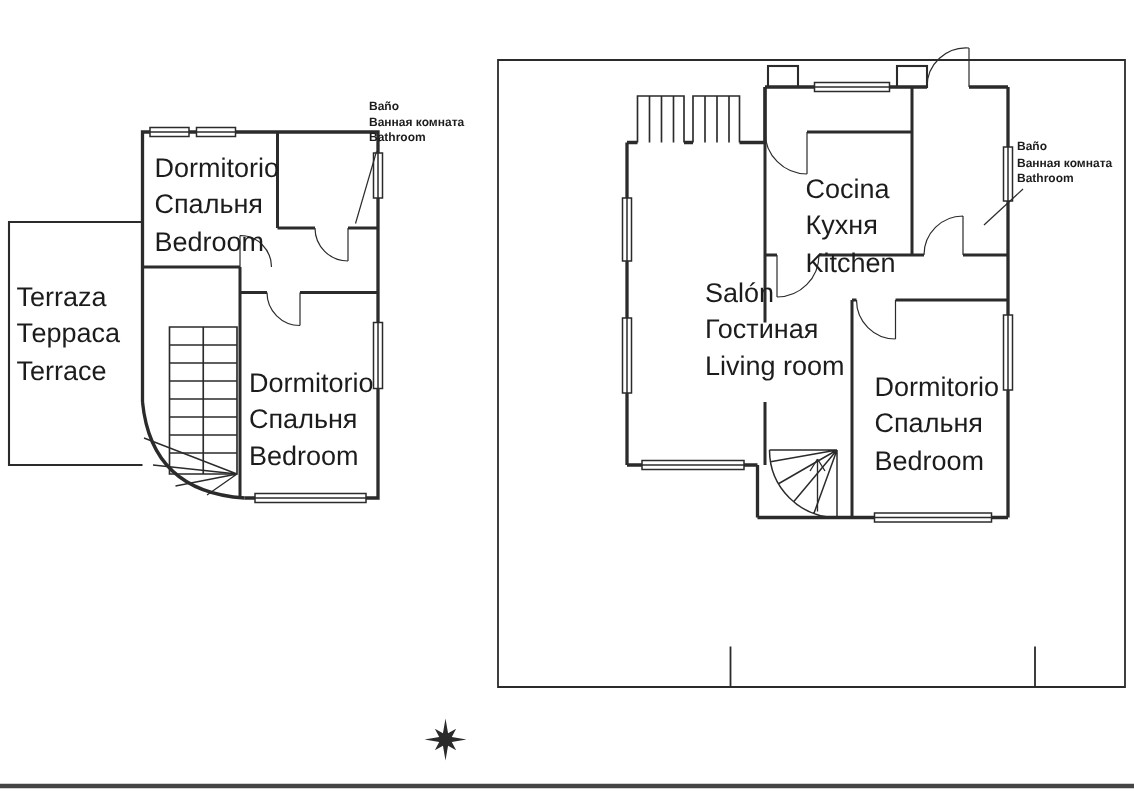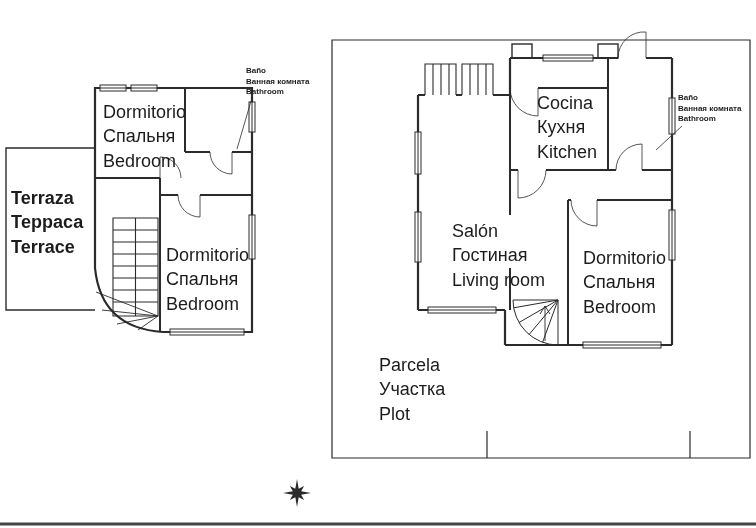--- a/index.html
+++ b/index.html
@@ -108,49 +108,46 @@
       <path stroke-width="0.8" d="M682,126 L656,150"></path>
     </g>
 
     <g>
       <polygon fill="#2b2b2b" points="297,479 298.7,488.8 304.1,485.9 301.2,491.3 311,493 301.2,494.7 304.1,500.1 298.7,497.2 297,507 295.3,497.2 289.9,500.1 292.8,494.7 283,493 292.8,491.3 289.9,485.9 295.3,488.8"></polygon>
     </g>
 
     <line x1="0" y1="524" x2="756" y2="524" stroke="#454545" stroke-width="3"></line>
   </svg>
 
-  <div class="label" style="left:11px; top:186px;font-weight:bold;">Terraza
+  <div class="label" style="left:11px; top:186px;">Terraza
 Терраса
 Terrace</div>
 
   <div class="label" style="left:103px; top:100px;">Dormitorio
 Спальня
 Bedroom</div>
 
   <div class="label small" style="left:246px; top:66px;">Baño
 Ванная комната
 Bathroom</div>
 
   <div class="label" style="left:166px; top:243px;">Dormitorio
 Спальня
 Bedroom</div>
 
-  <div class="label" style="left:537px; top:91px;">Cocina
+  <div class="label" style="left:537px; top:114px;">Cocina
 Кухня
 Kitchen</div>
 
   <div class="label small" style="left:678px; top:93px;">Baño
 Ванная комната
 Bathroom</div>
 
-  <div class="label" style="left:452px; top:183px;margin-top:36px;">Salón
+  <div class="label" style="left:470px; top:183px;">Salón
 Гостиная
 Living room</div>
 
   <div class="label" style="left:583px; top:246px;">Dormitorio
 Спальня
 Bedroom</div>
 
-  <div class="label" style="left:379px; top:353px;">Parcela
-Участка
-Plot</div>
 
 </div>
 
 </body></html>

